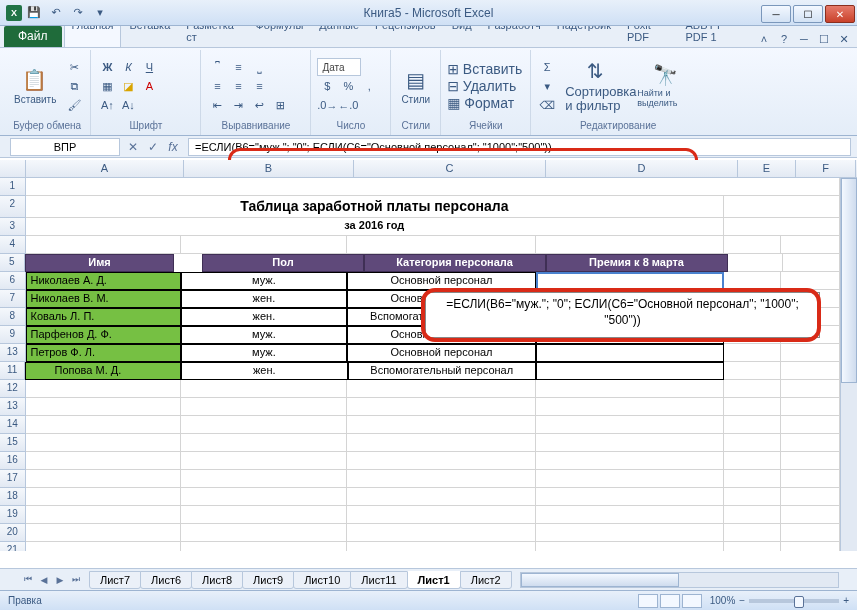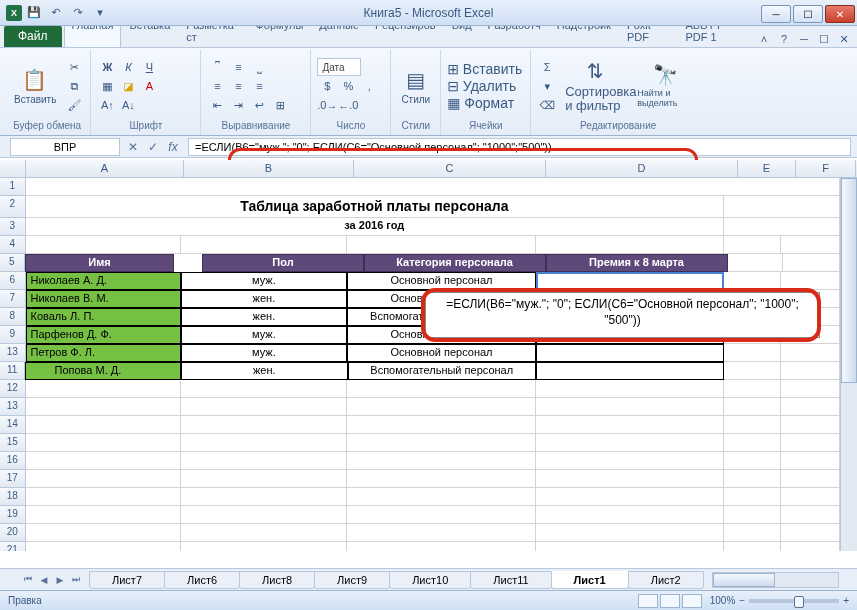--- a/index.html
+++ b/index.html
@@ -53,21 +53,21 @@
 .hdr { background: #5f497a; color: #fff; font-weight: bold; text-align: center; border: 1px solid #3f2f55; }
 .name-cell { background: #76c043; border: 1px solid #000; }
 .data-cell { text-align: center; border: 1px solid #000; background: #fff; }
 .bonus-cell { border: 1px solid #000; background: #fff; text-align: center; }
 .editing { border: 2px solid #4a82cf; position: relative; }
 
 .formula-overlay { position: absolute; left: 425px; top: 292px; width: 395px; height: 46px; background: #fff; border: 1px solid #888; font-size: 12px; padding: 4px 6px; text-align: center; line-height: 1.3; }
 
 .sheet-tabs { position: absolute; bottom: 20px; left: 0; right: 0; height: 22px; background: #e8eff8; border-top: 1px solid #b7c7dc; display: flex; align-items: center; padding-left: 20px; }
 .nav-btn { width: 16px; height: 16px; display: flex; align-items: center; justify-content: center; font-size: 9px; color: #5a7298; cursor: pointer; }
-.stab { padding: 2px 22px; font-size: 11px; background: #ebf0f8; border: 1px solid #b7c7dc; margin-left: -1px; cursor: pointer; border-radius: 0 0 3px 3px; }
+.stab { padding: 2px 10px; font-size: 11px; background: #ebf0f8; border: 1px solid #b7c7dc; margin-left: -1px; cursor: pointer; border-radius: 0 0 3px 3px; }
 .stab.active { background: #fff; font-weight: bold; border-top-color: #fff; }
 .hscroll { flex: 1; margin: 0 18px 0 8px; height: 16px; background: #e2e9f3; border: 1px solid #b7c7dc; position: relative; }
 .hscroll-thumb { position: absolute; left: 0; top: 0; width: 50%; height: 100%; background: linear-gradient(#f3f8ff,#cfdcee); border: 1px solid #9db4d1; }
 
 .status { position: absolute; bottom: 0; left: 0; right: 0; height: 20px; background: linear-gradient(#e8f0fa,#cfe0f5); border-top: 1px solid #9db4d1; display: flex; align-items: center; padding: 0 8px; font-size: 10px; color: #3b5a82; }
 .status .views { margin-left: auto; display: flex; gap: 2px; }
 .vbtn { width: 20px; height: 14px; border: 1px solid #9db4d1; background: #f3f8ff; cursor: pointer; }
 .zoom { margin-left: 8px; display: flex; align-items: center; gap: 4px; }
 .zslider { width: 90px; height: 4px; background: #b7c7dc; position: relative; }
 .zslider::after { content: ''; position: absolute; left: 50%; top: -3px; width: 8px; height: 10px; background: #f3f8ff; border: 1px solid #5a7298; border-radius: 2px; }

